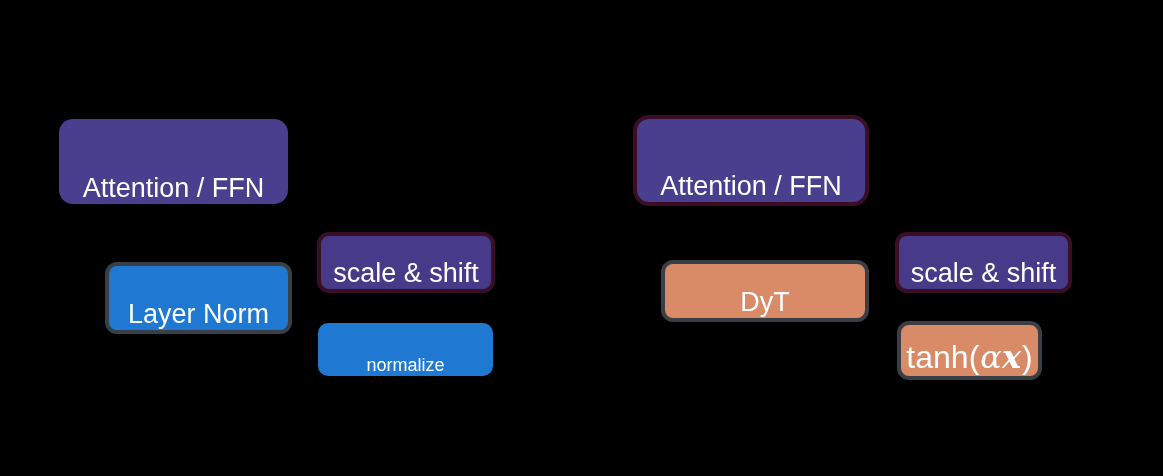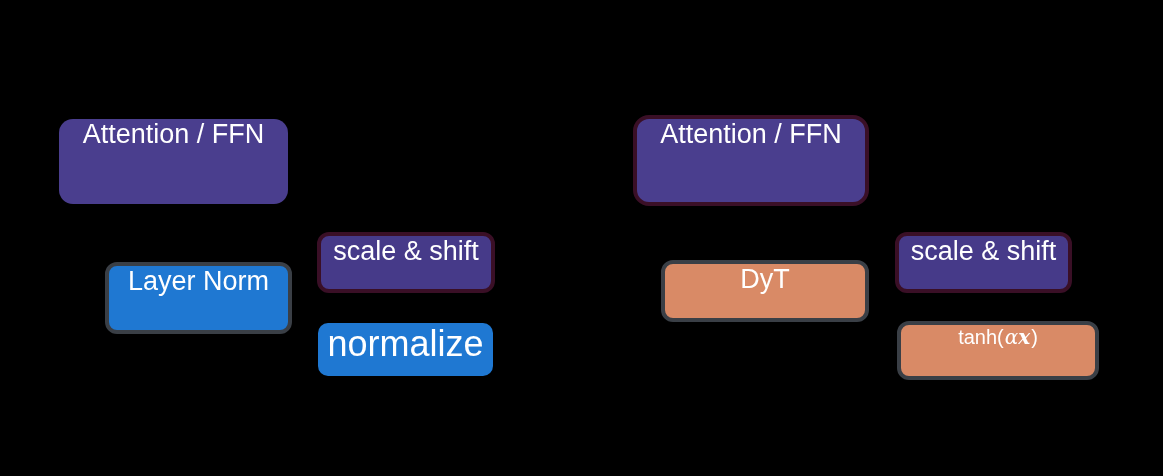--- a/index.html
+++ b/index.html
@@ -10,21 +10,21 @@
   .canvas {
     position: relative;
     width: 1163px;
     height: 476px;
     overflow: hidden;
   }
   .box {
     position: absolute;
     box-sizing: border-box;
     display: flex;
-    align-items: flex-start;
+    align-items: flex-end;
     justify-content: center;
     color: #ffffff;
     white-space: nowrap;
   }
   
   .attention-left {
     left: 59px; top: 119px; width: 229px; height: 85px;
     border-radius: 14px;
     font-size: 27px;
   }
@@ -37,21 +37,21 @@
   }
   .scale-shift-left {
     left: 317px; top: 232px; width: 178px; height: 61px;
     border-radius: 12px;
     border: 4px solid transparent;
     font-size: 27px;
   }
   .normalize {
     left: 318px; top: 323px; width: 175px; height: 53px;
     border-radius: 10px;
-    font-size: 36px;
+    font-size: 18px;
   }
   
   .attention-right {
     left: 633px; top: 115px; width: 236px; height: 91px;
     border-radius: 16px;
     border: 4px solid transparent;
     font-size: 27px;
   }
   .dyt {
     left: 661px; top: 260px; width: 208px; height: 62px;
@@ -59,24 +59,24 @@
     border: 4px solid transparent;
     font-size: 27px;
   }
   .scale-shift-right {
     left: 895px; top: 232px; width: 177px; height: 61px;
     border-radius: 12px;
     border: 4px solid transparent;
     font-size: 27px;
   }
   .tanh {
-    left: 897px; top: 321px; width: 202px; height: 59px;
+    left: 897px; top: 321px; width: 145px; height: 59px;
     border-radius: 12px;
     border: 4px solid transparent;
-    font-size: 20px;
+    font-size: 32px;
   }
   .math-alpha {
     font-family: "DejaVu Serif", serif;
     font-style: italic;
     padding-left: 1px;
   }
   .math-x {
     font-family: "DejaVu Serif", serif;
     font-style: italic;
     font-weight: bold;

